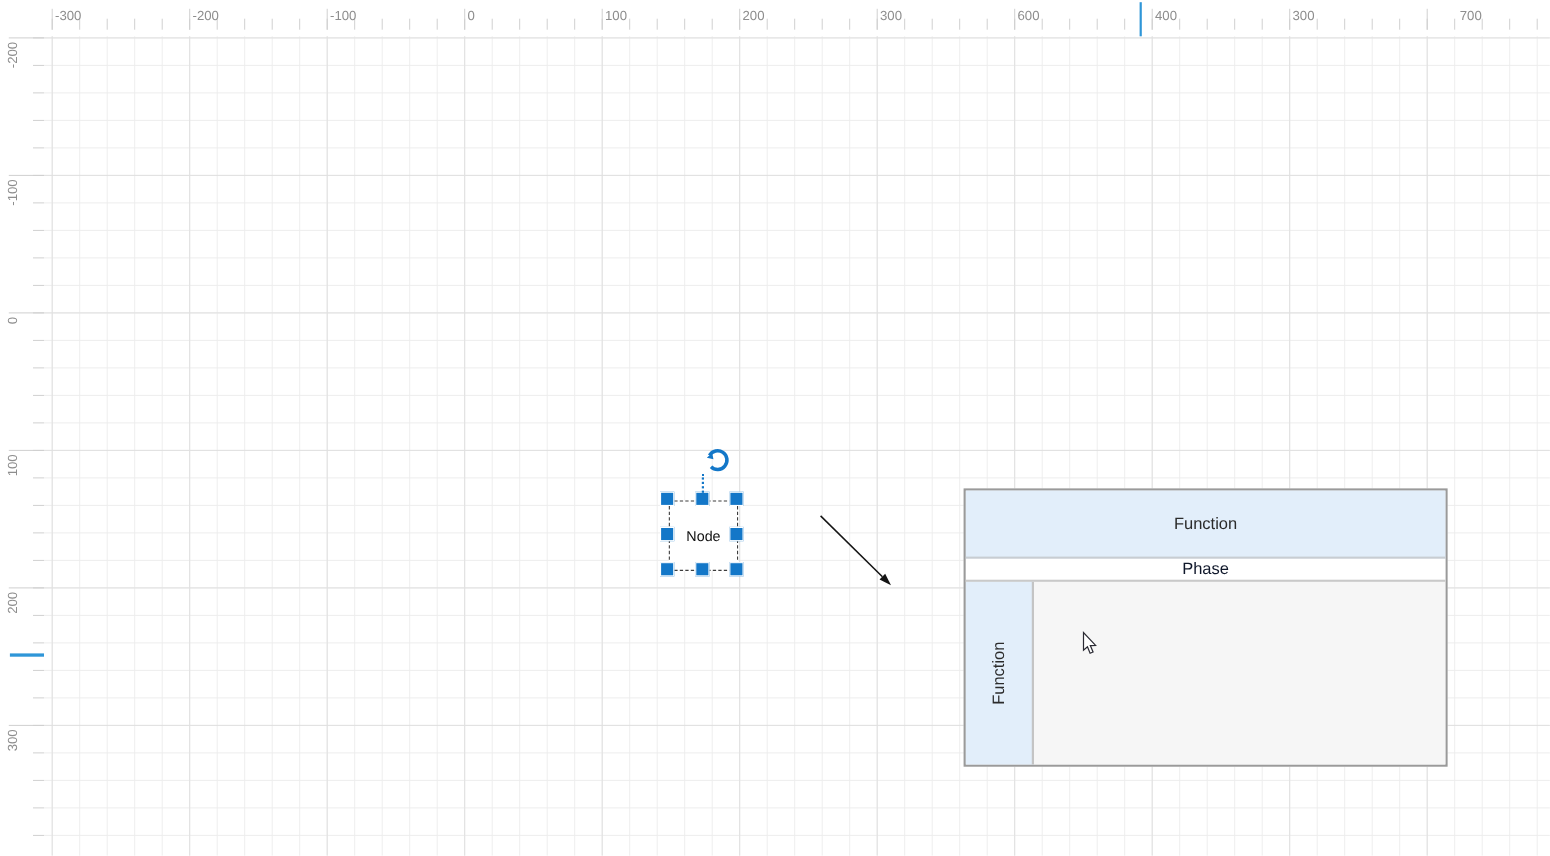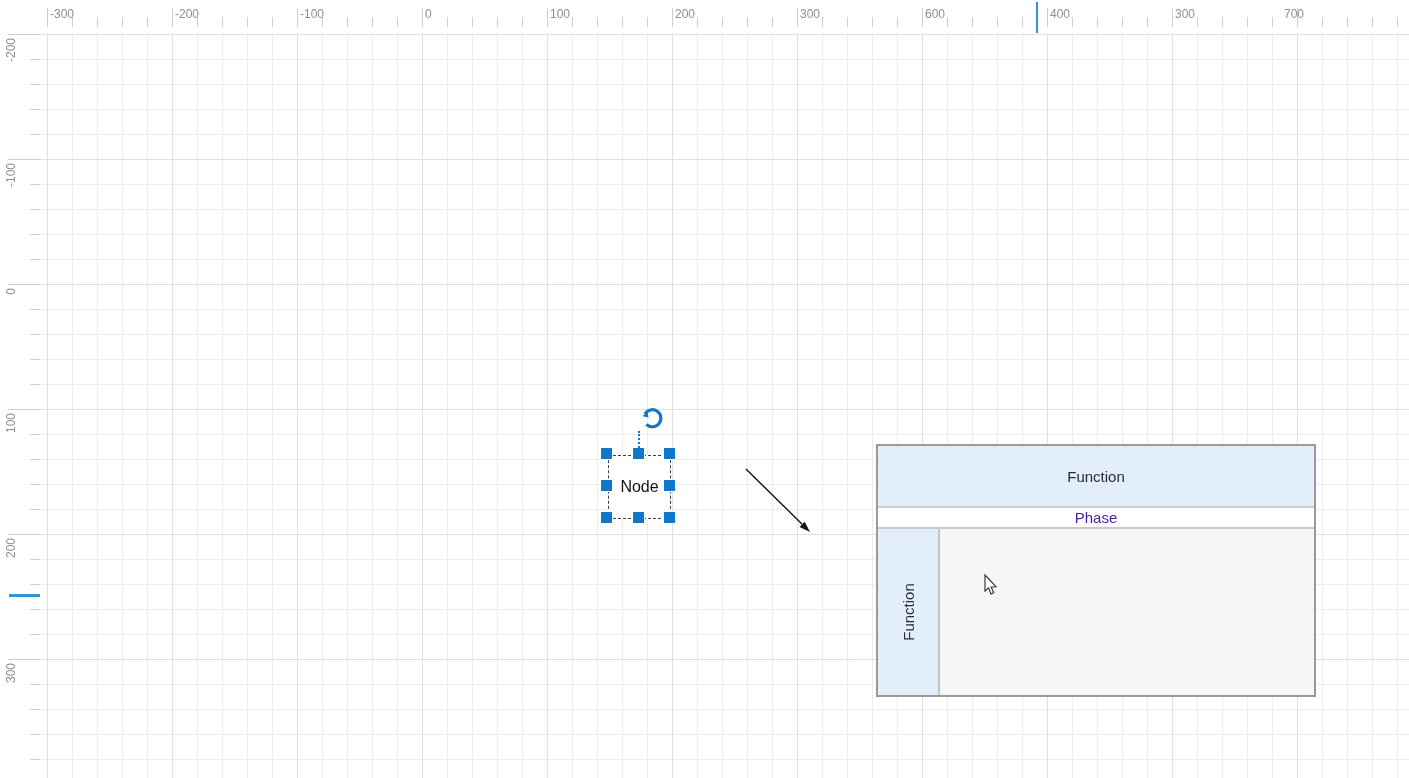--- a/index.html
+++ b/index.html
@@ -35,33 +35,33 @@
     background-image:
       linear-gradient(to right,#e0e0e0 1px,transparent 1px),
       linear-gradient(to bottom,#e0e0e0 1px,transparent 1px),
       linear-gradient(to right,#ededed 1px,transparent 1px),
       linear-gradient(to bottom,#ededed 1px,transparent 1px);
     background-size:125px 100%,100% 125px,25px 100%,100% 25px;
     background-position:7px 0,0 1px,7px 0,0 1px; }
 
   
   #node { position:absolute; left:568px; top:422px; width:63px; height:64px; background:#fff;
-    display:flex; align-items:center; justify-content:center; font-size:16px; color:#111; }
+    display:flex; align-items:center; justify-content:center; font-size:13px; color:#111; }
   #node .sel-rect { position:absolute; inset:0; border:1px dashed #3d3d3d; pointer-events:none; }
   .handle { position:absolute; width:13px; height:13px; background:#1377c8; border:1px solid #fff; }
   #rotate-line { position:absolute; left:598px; top:398px; width:0; height:17px;
     border-left:2px dotted #1377c8; }
 
   
   #pool { position:absolute; left:836px; top:411px; width:440px; height:253px;
     border:2px solid #9a9a9a; background:#f6f6f6; display:flex; flex-direction:column; }
   #pool-header { height:62px; background:#e2eefa; border-bottom:2px solid #c8cdd2;
     display:flex; align-items:center; justify-content:center; font-size:15px; color:#2b2b2b; }
   #pool-phase { height:21px; background:#ffffff; border-bottom:2px solid #c9c9c9;
-    display:flex; align-items:center; justify-content:center; font-size:15px; color:#4c1d95;text-align:right; }
+    display:flex; align-items:center; justify-content:center; font-size:15px; color:#0f172a;text-align:right; }
   #pool-body { flex:1; display:flex; }
   #pool-lane-header { width:62px; background:#e2eefa; border-right:2px solid #c4c4c4;
     position:relative; }
   #pool-lane-header span { position:absolute; left:50%; top:50%;
     transform:translate(-50%,-50%) rotate(-90deg); font-size:15px; color:#2b2b2b; white-space:nowrap; }
   #pool-lane-content { flex:1; background:#f6f6f6; }
 
   svg { position:absolute; overflow:visible; }
 </style>
 </head>
@@ -122,21 +122,21 @@
     <span class="hlabel" style="left:10px">-300</span>
     <span class="hlabel" style="left:135px">-200</span>
     <span class="hlabel" style="left:260px">-100</span>
     <span class="hlabel" style="left:385px">0</span>
     <span class="hlabel" style="left:510px">100</span>
     <span class="hlabel" style="left:635px">200</span>
     <span class="hlabel" style="left:760px">300</span>
     <span class="hlabel" style="left:885px">600</span>
     <span class="hlabel" style="left:1010px">400</span>
     <span class="hlabel" style="left:1135px">300</span>
-    <span class="hlabel" style="left:1244px">700</span>
+    <span class="hlabel" style="left:1287px">700</span>
     <div class="marker-h" style="left:996px; background:#2f96d8;"></div>
   </div>
 
   <div id="ruler-left">
     <div class="major-ticks"></div>
     <div class="minor-ticks"></div>
     <span class="vlabel" style="top:5px">-200</span>
     <span class="vlabel" style="top:130px">-100</span>
     <span class="vlabel" style="top:255px">0</span>
     <span class="vlabel" style="top:380px">100</span>

